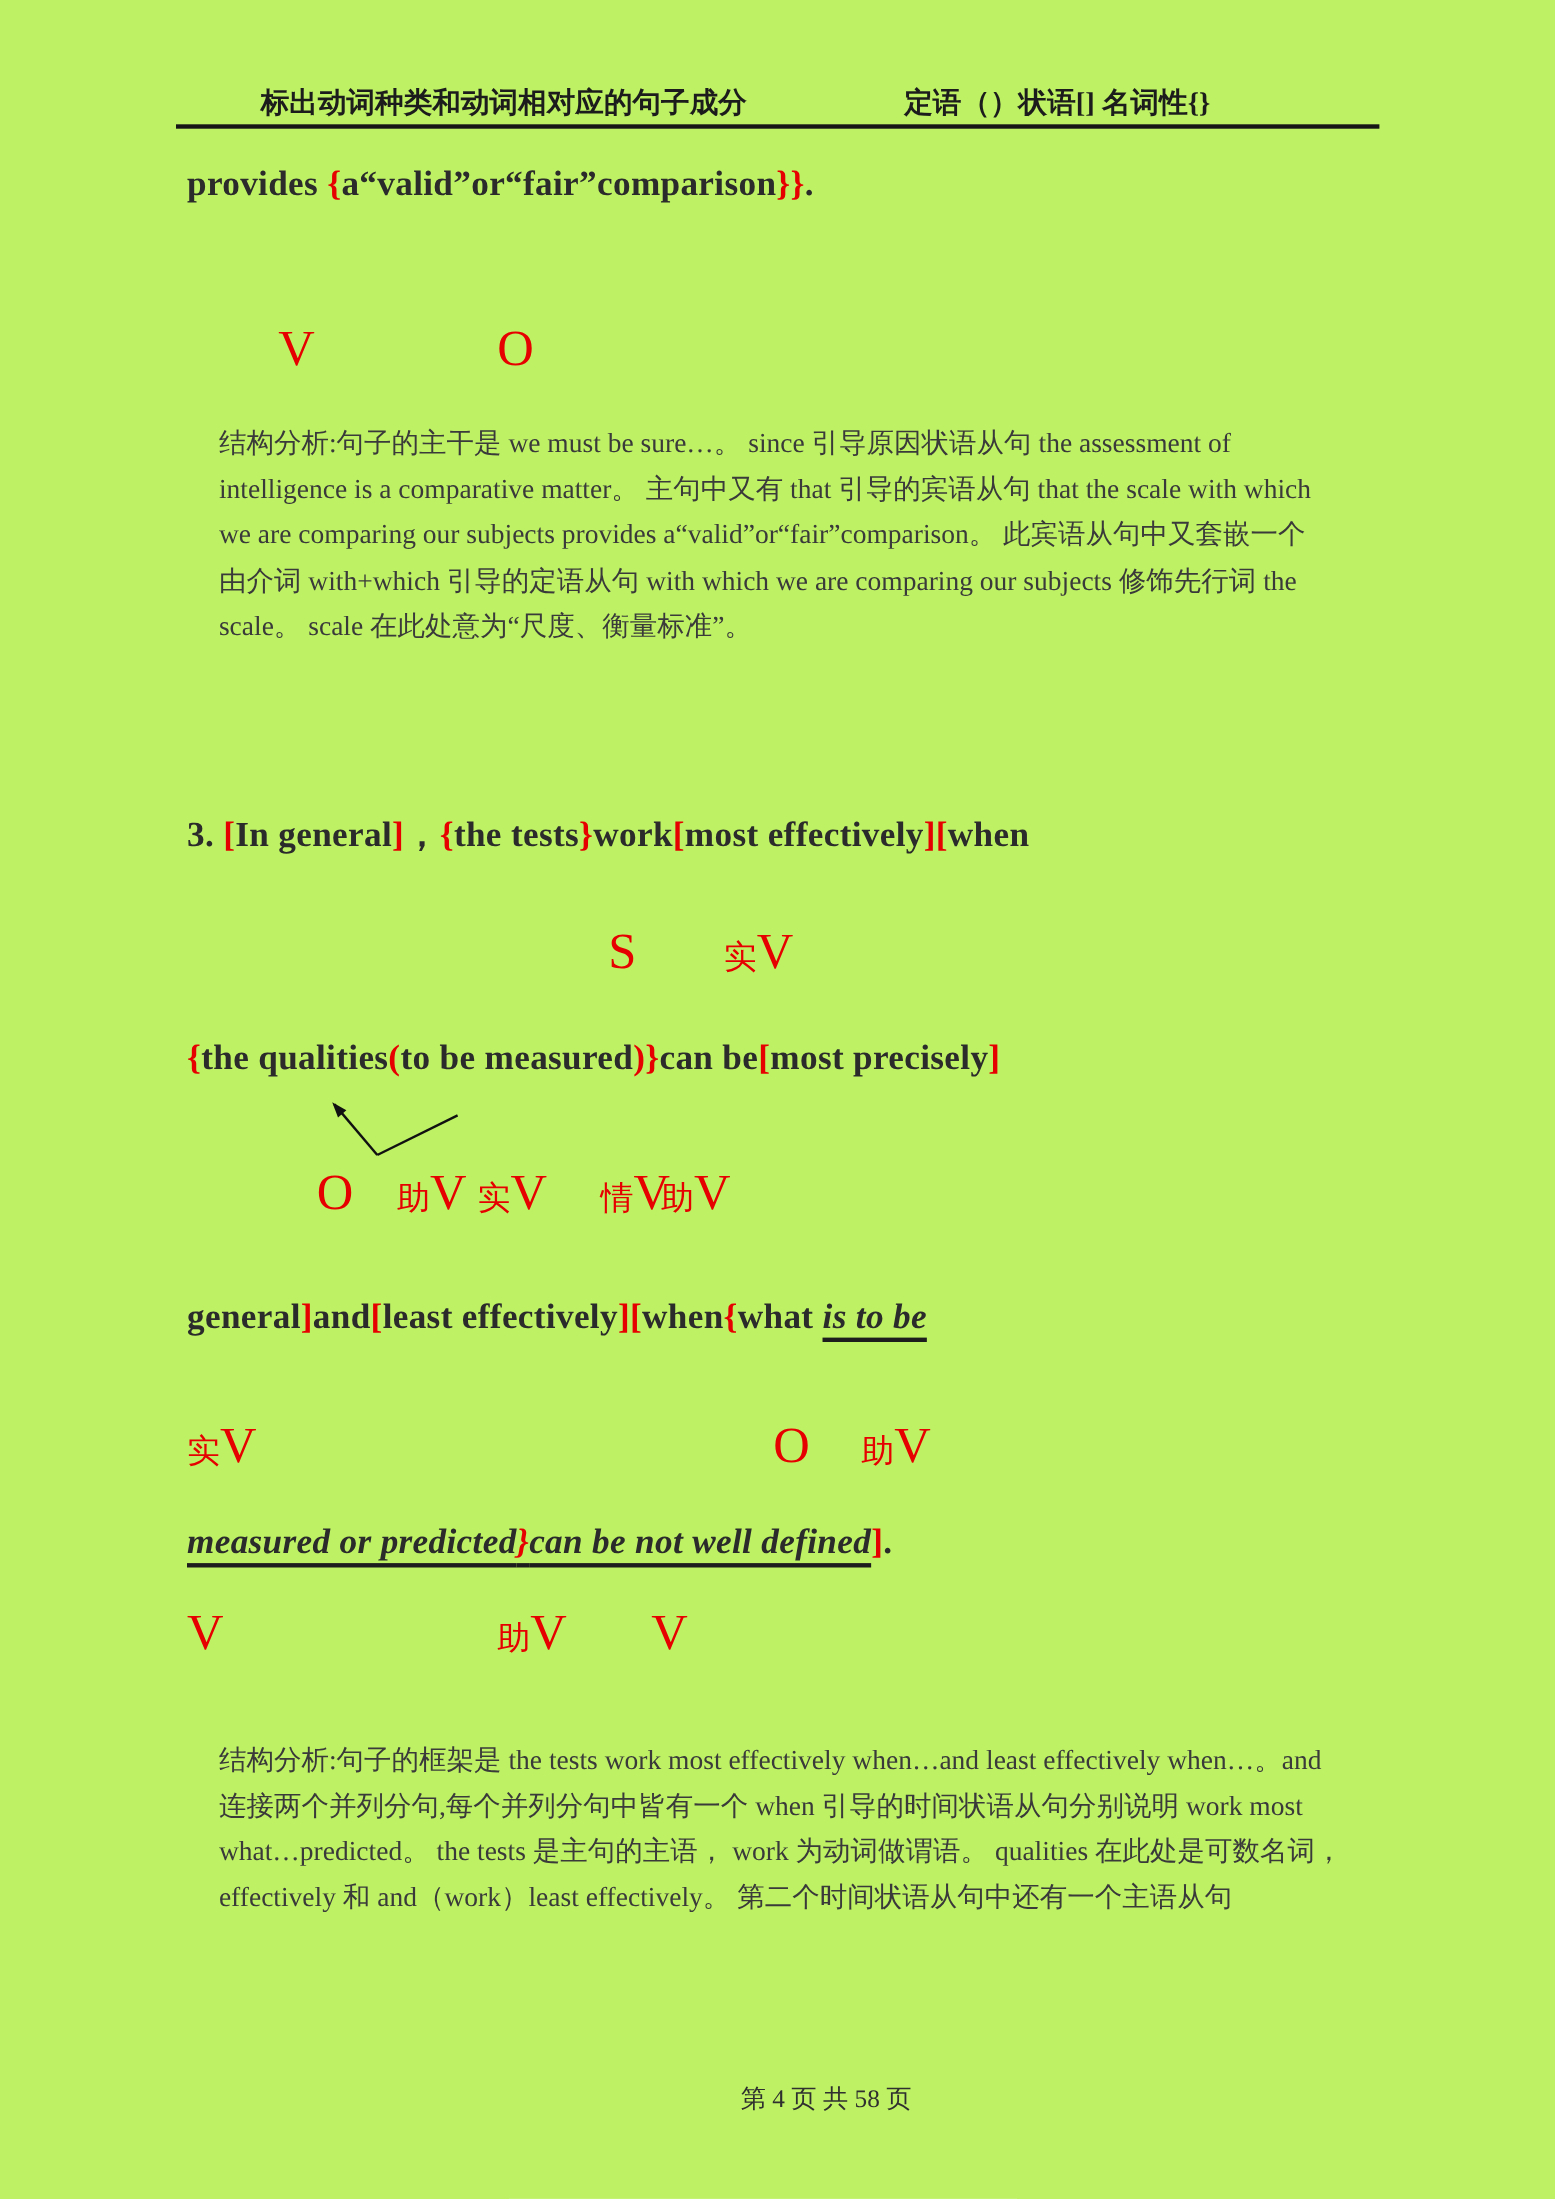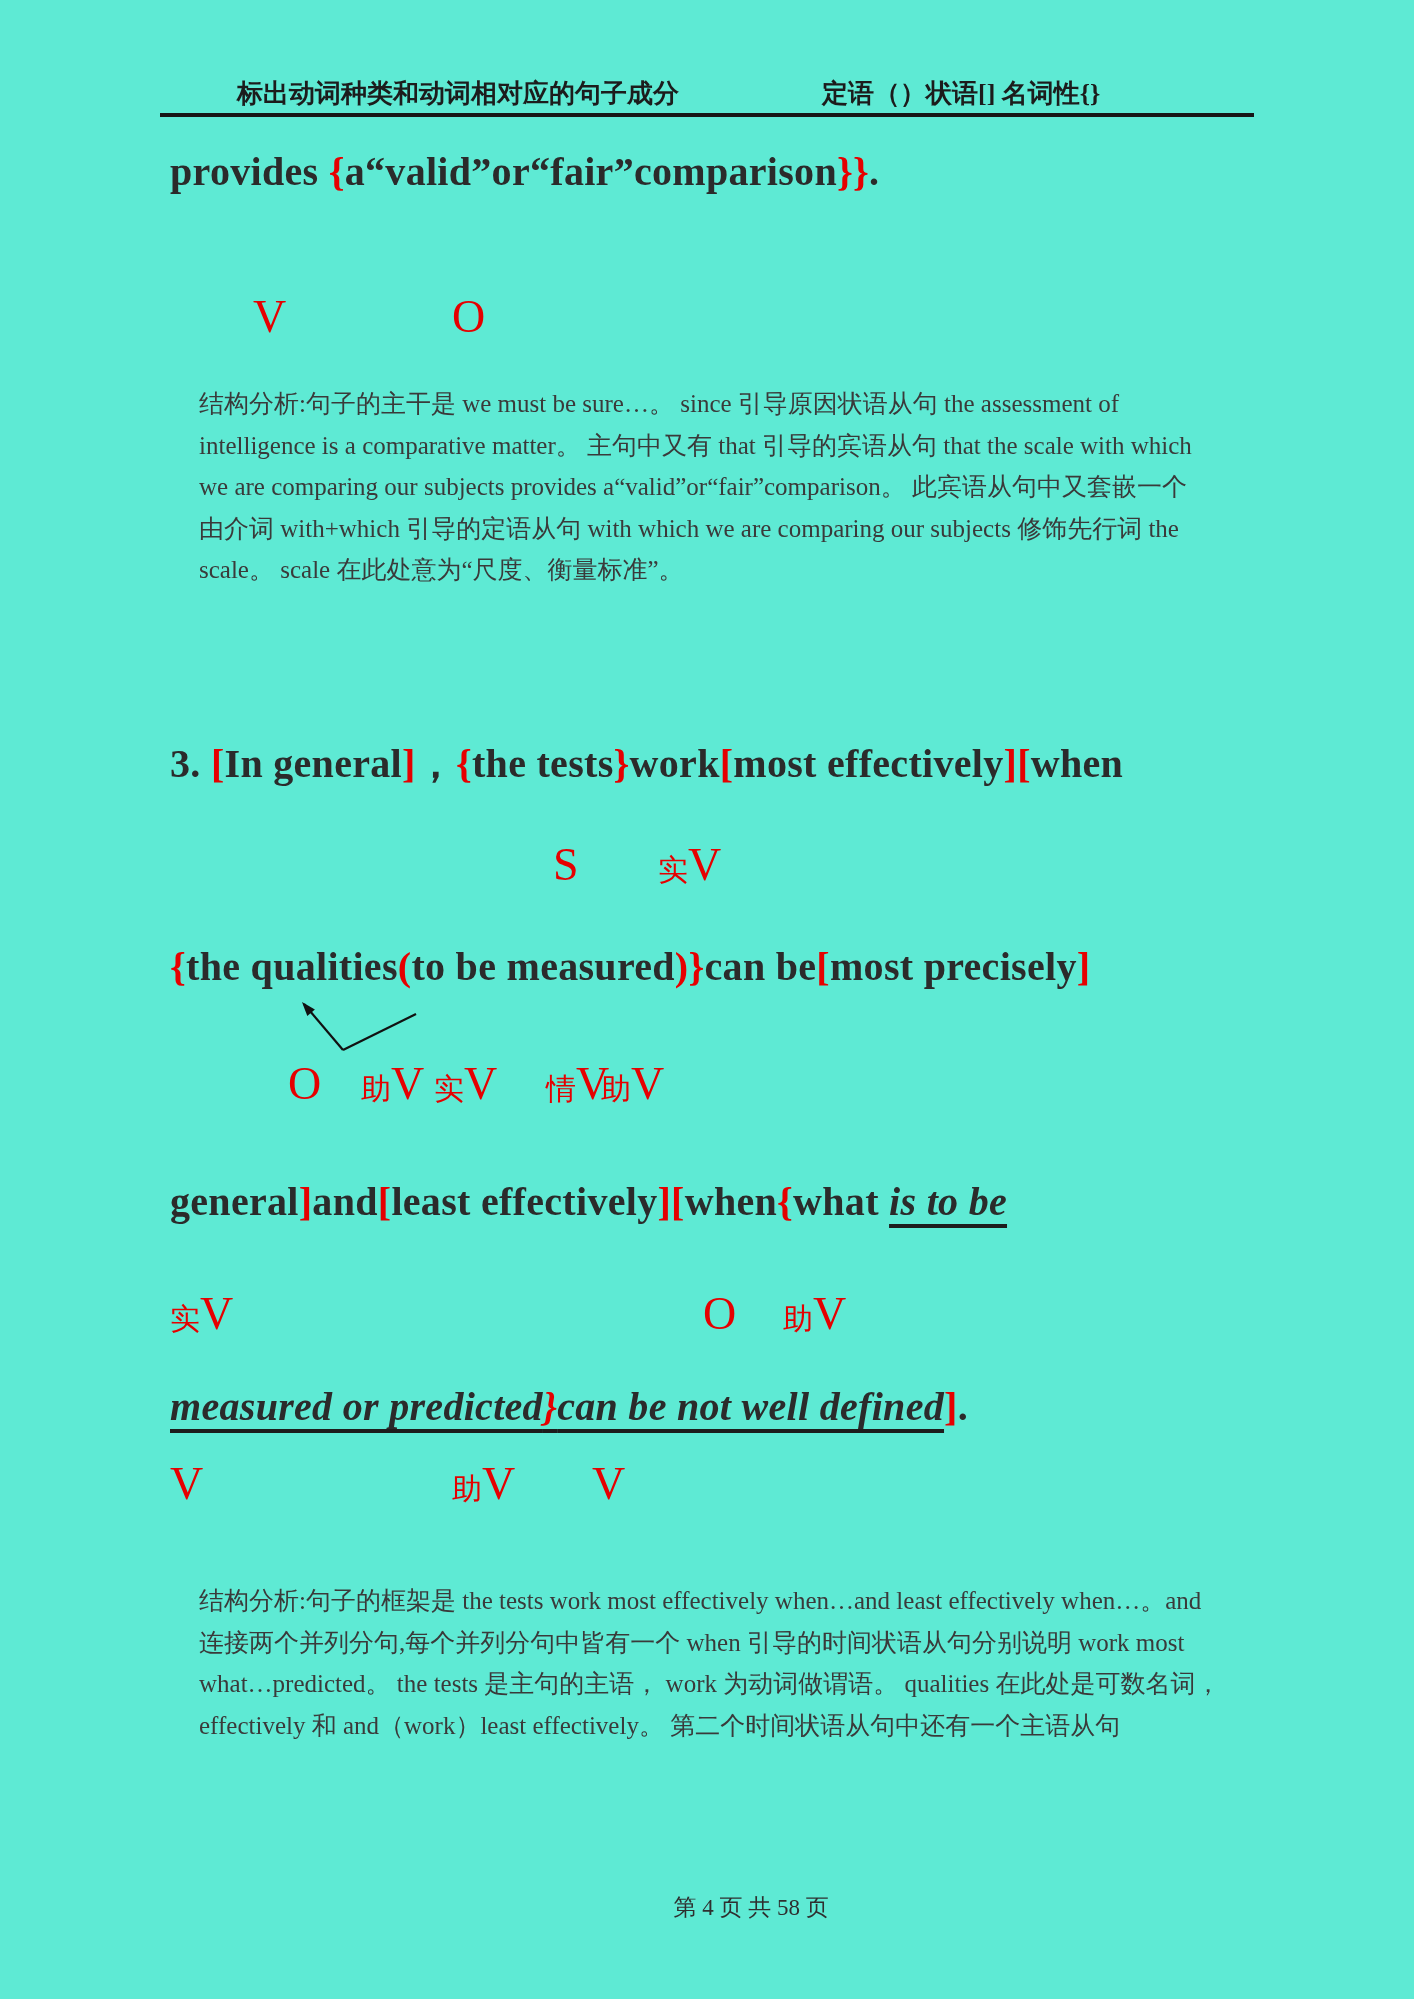--- a/index.html
+++ b/index.html
@@ -5,42 +5,42 @@
   :root{
     --red:#e60000;
     --ink:#2b2b2b;
     --body:#3a3a3a;
   }
   html,body{margin:0;padding:0;background:#ffffff;}
   .page{
     position:relative;
     width:1414px;
     height:1999px;
-    background:#5eead4;
+    background:#bef264;
     overflow:hidden;
     font-family:"Liberation Serif",serif;
   }
   
   .hdr{
     position:absolute;
     font-weight:bold;
     font-size:26px;
     color:#1c1c1c;
     white-space:nowrap;
   }
   #hdrL{left:237px;top:76px;}
   #hdrR{left:822px;top:76px;}
   #rule{
     position:absolute;left:160px;top:113px;width:1094px;height:4px;
     background:#161616;
   }
   
   .bigline{
     position:absolute;left:170px;
-    font-weight:bold;font-size:40px;line-height:1.3;
+    font-weight:bold;font-size:32px;line-height:1.3;
     color:var(--ink);
     white-space:nowrap;
     letter-spacing:.3px;
   }
   #h1{top:146px;}
   #s3l1{top:738px;}
   #s3l2{top:941px;}
   #s3l3{top:1176px;}
   #s3l4{top:1381px;}
   .red{color:var(--red);}

